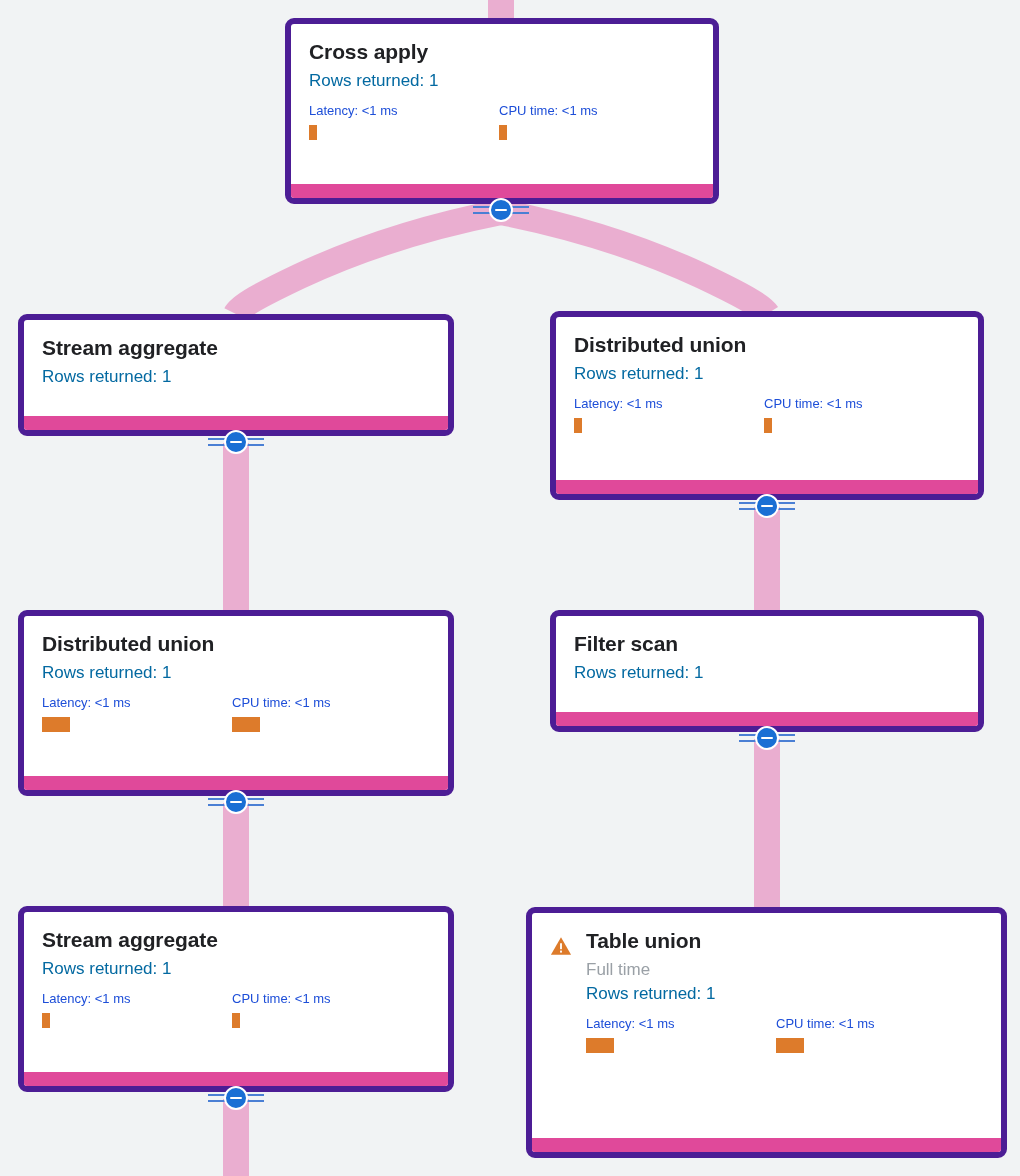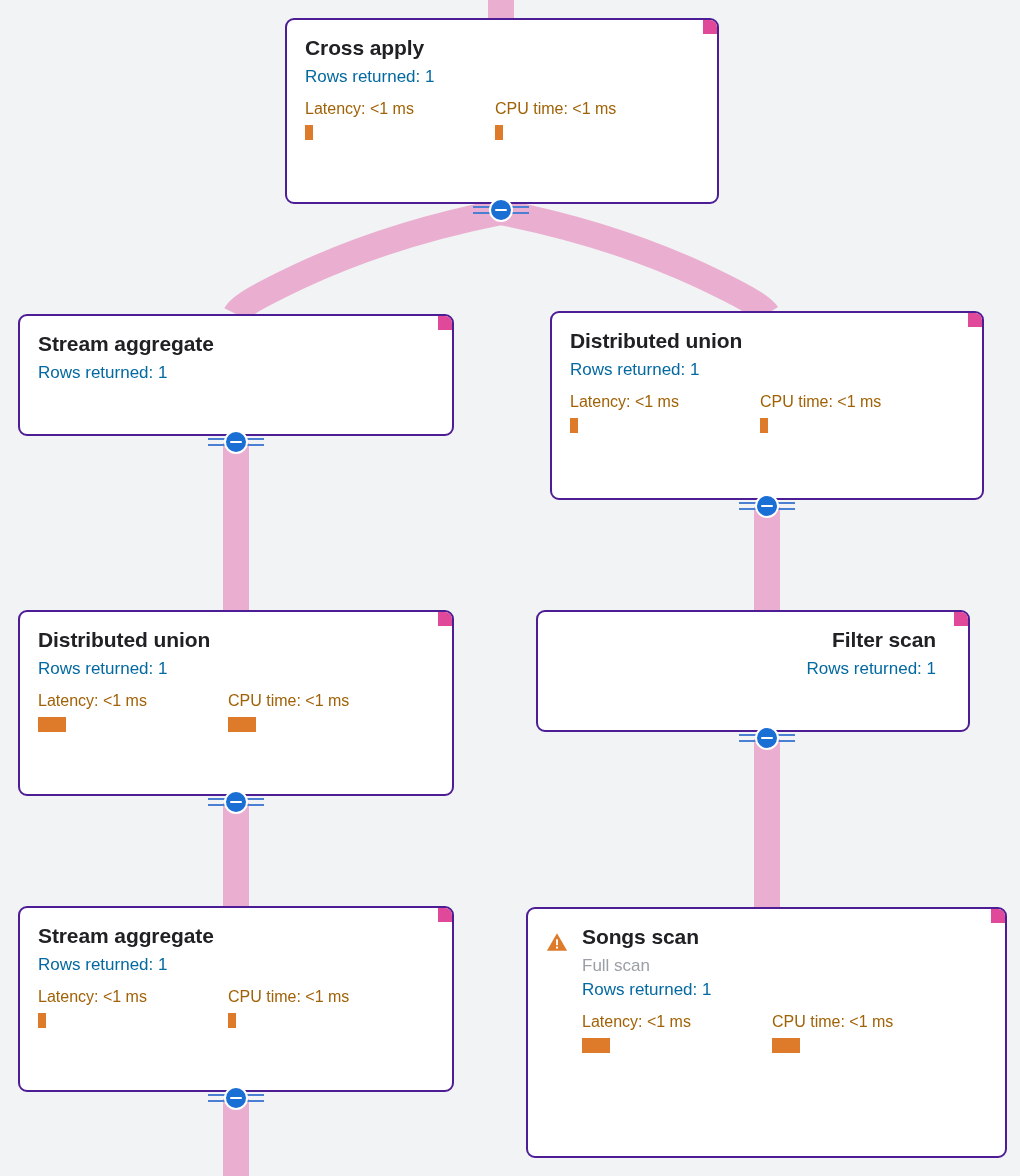--- a/index.html
+++ b/index.html
@@ -13,25 +13,25 @@
 
   
   .edge-layer { position: absolute; inset: 0; pointer-events: none; }
   .edge-layer svg { position: absolute; inset: 0; width: 1020px; height: 1176px; }
   .ribbon { fill: none; stroke: #eaaed0; }
 
   
   .node {
     position: absolute;
     background: #ffffff;
-    border: 2px solid #4c1d95;
+    border: 6px solid #4c1d95;
     border-radius: 9px;
     overflow: hidden;
     display: flex;
-    flex-direction: row;
+    flex-direction: column;
   }
   .node-body {
     flex: 1 1 auto;
     padding: 16px 18px 10px 18px;
     display: flex;
     flex-direction: row;
     align-items: flex-start;
   }
   .warn-slot { width: 36px; flex: 0 0 36px; padding-top: 6px; }
   .node-content { flex: 1 1 auto; min-width: 0; }
@@ -56,22 +56,22 @@
     line-height: 1.42;
   }
 
   .metrics {
     display: flex;
     flex-direction: row;
     margin-top: 10px;
   }
   .metric { width: 190px; flex: 0 0 190px; }
   .metric-label {
-    font-size: 16px;
-    color: #a16207;
+    font-size: 13px;
+    color: #1d4ed8;
     line-height: 1.3;
   }
   .metric-bar {
     margin-top: 5px;
     height: 15px;
     background: #dd7b2b;
   }
 
   .accent { height: 14px; background: #e0499a; flex: 0 0 14px; }
 
@@ -233,21 +233,21 @@
   <div class="toggle" style="left:236px; top:802px;">
     <div class="rails">
       <div class="rail l1"></div>
       <div class="rail l2"></div>
       <div class="rail r1"></div>
       <div class="rail r2"></div>
     </div>
     <div class="knob"></div>
   </div>
 
-  <div class="node" style="left:536px; top:610px; width:434px; height:122px;text-align:right;">
+  <div class="node" style="left:550px; top:610px; width:434px; height:122px;">
     <div class="node-body">
       <div class="node-content">
         <div class="node-title">Filter scan</div>
         <div class="node-rows">Rows returned: 1</div>
       </div>
     </div>
     <div class="accent"></div>
   </div>
   <div class="toggle" style="left:767px; top:738px;">
     <div class="rails">
@@ -291,22 +291,22 @@
   <div class="node" style="left:526px; top:907px; width:481px; height:251px;">
     <div class="node-body">
       <div class="warn-slot">
         <svg class="warn-icon" viewBox="0 0 24 24">
           <path d="M12 2.5 L23 21.5 L1 21.5 Z" fill="#dd7b2b"></path>
           <rect x="11" y="9" width="2" height="6.5" fill="#ffffff"></rect>
           <rect x="11" y="17" width="2" height="2.2" fill="#ffffff"></rect>
         </svg>
       </div>
       <div class="node-content">
-        <div class="node-title">Songs scan</div>
-        <div class="node-sub muted">Full scan</div>
+        <div class="node-title">Table union</div>
+        <div class="node-sub muted">Full time</div>
         <div class="node-rows">Rows returned: 1</div>
         <div class="metrics">
           <div class="metric">
             <div class="metric-label">Latency: &lt;1 ms</div>
             <div class="metric-bar" style="width:28px;"></div>
           </div>
           <div class="metric">
             <div class="metric-label">CPU time: &lt;1 ms</div>
             <div class="metric-bar" style="width:28px;"></div>
           </div>

